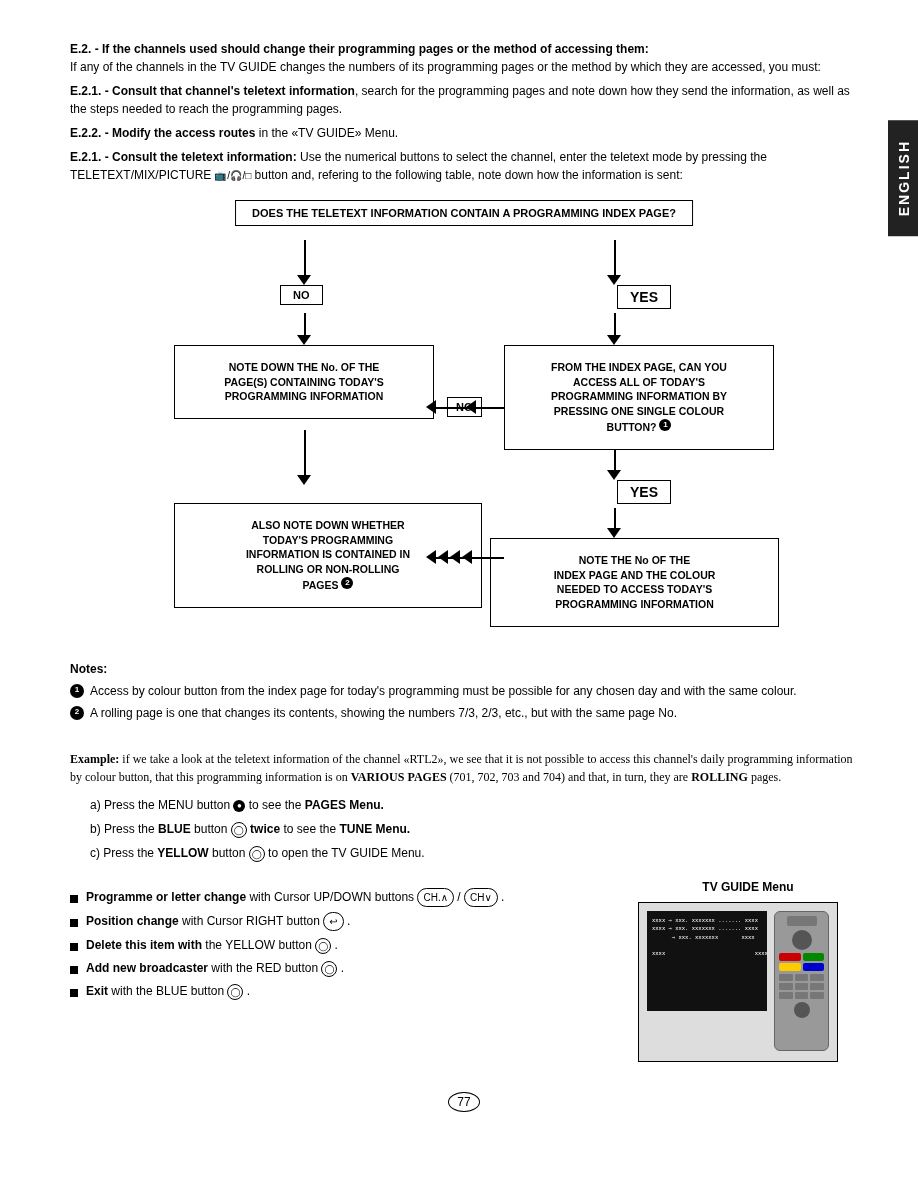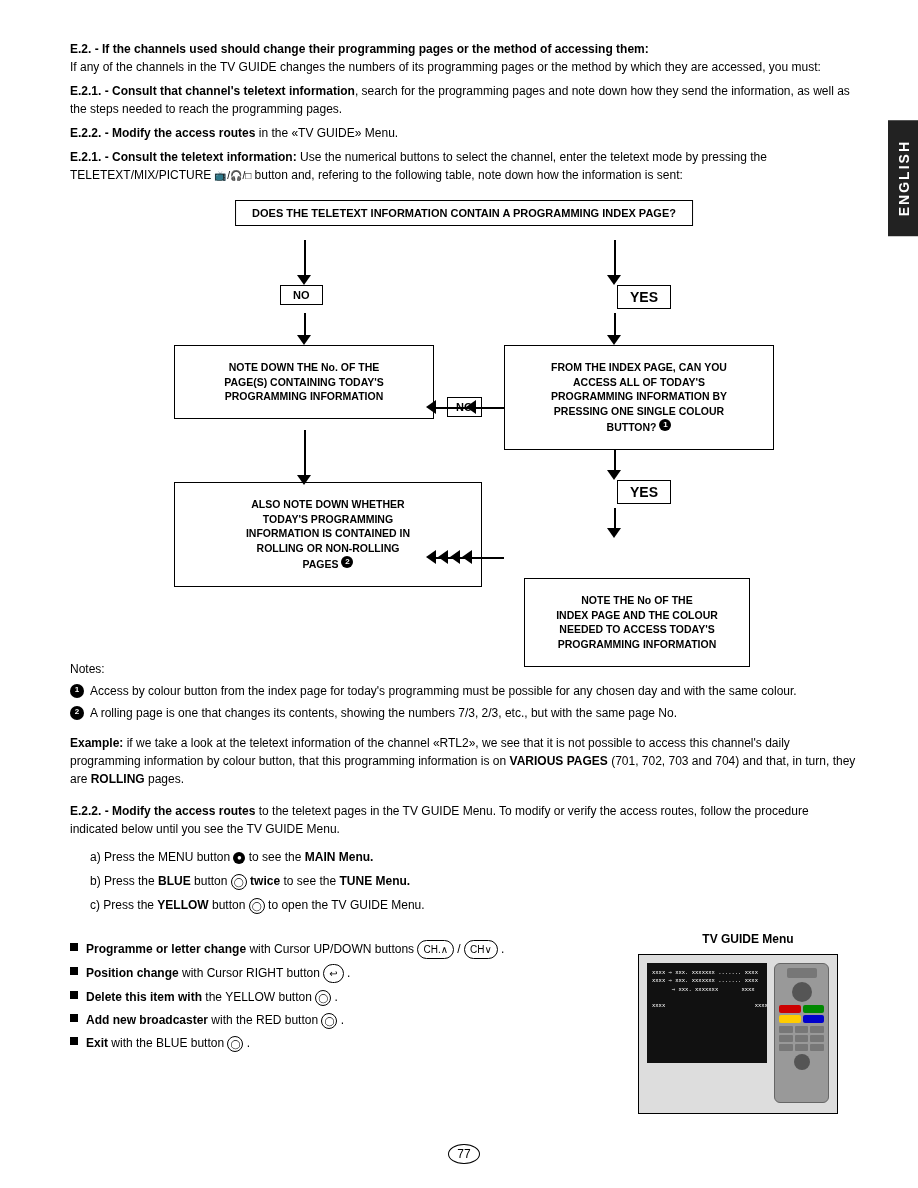--- a/index.html
+++ b/index.html
@@ -107,21 +107,21 @@
       height: 1.5px;
       background: #000;
     }
 
     
     .notes-section {
       margin-top: 20px;
     }
 
     .notes-title {
-      font-weight: normal;
+      font-weight: bold;
       margin-bottom: 4px;
     }
 
     .note-item {
       display: flex;
       align-items: flex-start;
       margin-bottom: 4px;
       line-height: 1.5;
     }
 
@@ -142,21 +142,21 @@
       flex: 1;
     }
 
     .bottom-right {
       width: 220px;
       flex-shrink: 0;
     }
 
     .bullet-item {
       display: flex;
-      align-items: flex-start;
+      align-items: center;
       margin-bottom: 5px;
       line-height: 1.5;
     }
 
     .bullet-square {
       width: 8px;
       height: 8px;
       background: #000;
       margin-right: 8px;
       margin-top: 3px;
@@ -291,25 +291,25 @@
       <div class="line-v" style="position:absolute; top:260px; left:190px; height:15px;"></div>
       <div style="position:absolute; top:275px; left:183px; width:0; height:0; border-left:7px solid transparent; border-right:7px solid transparent; border-top:10px solid #000;"></div>
 
       <div class="fc-yes-small" style="top:280px; left:480px; border:1.5px solid #000; padding:3px 12px;">
         <span>YES</span>
       </div>
 
       <div class="line-v" style="position:absolute; top:308px; left:500px; height:20px;"></div>
       <div style="position:absolute; top:328px; left:493px; width:0; height:0; border-left:7px solid transparent; border-right:7px solid transparent; border-top:10px solid #000;"></div>
 
-      <div class="fc-box" style="top:282px; left:60px; width:308px;">
+      <div class="fc-box" style="top:303px; left:60px; width:308px;">
         <span>ALSO NOTE DOWN WHETHER<br>TODAY'S PROGRAMMING<br>INFORMATION IS CONTAINED IN<br>ROLLING OR NON-ROLLING<br>PAGES <span class="superscript-circle">2</span></span>
       </div>
 
-      <div class="fc-box" style="top:338px; left:410px; width:226px;margin-top:40px;">
+      <div class="fc-box" style="top:338px; left:376px; width:289px;">
         <span>NOTE THE No OF THE<br>INDEX PAGE AND THE COLOUR<br>NEEDED TO ACCESS TODAY'S<br>PROGRAMMING INFORMATION</span>
       </div>
 
       <div class="line-h" style="position:absolute; top:357px; left:320px; width:70px;"></div>
       <div style="position:absolute; top:350px; left:312px; width:0; height:0; border-top:7px solid transparent; border-bottom:7px solid transparent; border-right:10px solid #000;"></div>
 
       <div style="position:absolute; top:350px; left:324px; width:0; height:0; border-top:7px solid transparent; border-bottom:7px solid transparent; border-right:10px solid #000;"></div>
 
       <div style="position:absolute; top:350px; left:336px; width:0; height:0; border-top:7px solid transparent; border-bottom:7px solid transparent; border-right:10px solid #000;"></div>
 
@@ -323,31 +323,28 @@
     <div class="note-item">
       <span class="note-bullet superscript-circle" style="display:inline-block; width:14px; height:14px; margin-right:6px; margin-top:2px; flex-shrink:0;">1</span>
       <span>Access by colour button from the index page for today's programming must be possible for any chosen day and with the same colour.</span>
     </div>
     <div class="note-item">
       <span class="note-bullet superscript-circle" style="display:inline-block; width:14px; height:14px; margin-right:6px; margin-top:2px; flex-shrink:0;">2</span>
       <span>A rolling page is one that changes its contents, showing the numbers 7/3, 2/3, etc., but with the same page No.</span>
     </div>
   </div>
 
-  <p style="margin-top:12px;">
+  <p style="margin-top:28px;font-family:Liberation Serif, serif;">
     <span class="bold">Example:</span><span> if we take a look at the teletext information of the channel «RTL2», we see that it is not possible to access this channel's daily programming information by colour button, that this programming information is on </span><span class="bold">VARIOUS PAGES</span><span> (701, 702, 703 and 704) and that, in turn, they are </span><span class="bold">ROLLING</span><span> pages.</span>
   </p>
 
-  <p style="margin-top:14px;">
-    <span class="bold">E.2.2. - Modify the access routes</span><span> to the teletext pages in the TV GUIDE Menu. To modify or verify the access routes, follow the procedure indicated below until you see the TV GUIDE Menu.</span>
-  </p>
 
   <div style="margin-top:10px; margin-left:20px;">
     <p>
-      a) Press the MENU button <span class="superscript-circle" style="vertical-align:middle;">●</span> to see the <span class="bold">MAIN Menu.</span>
+      a) Press the MENU button <span class="superscript-circle" style="vertical-align:middle;">●</span> to see the <span class="bold">PAGES Menu.</span>
     </p>
     <p>
       b) Press the <span class="bold">BLUE</span> button <span class="circle-btn">◯</span> <span class="bold">twice</span> to see the <span class="bold">TUNE Menu.</span>
     </p>
     <p>
       c) Press the <span class="bold">YELLOW</span> button <span class="circle-btn">◯</span> to open the TV GUIDE Menu.
     </p>
   </div>
 
   <div class="bottom-section" style="margin-top:16px;">

